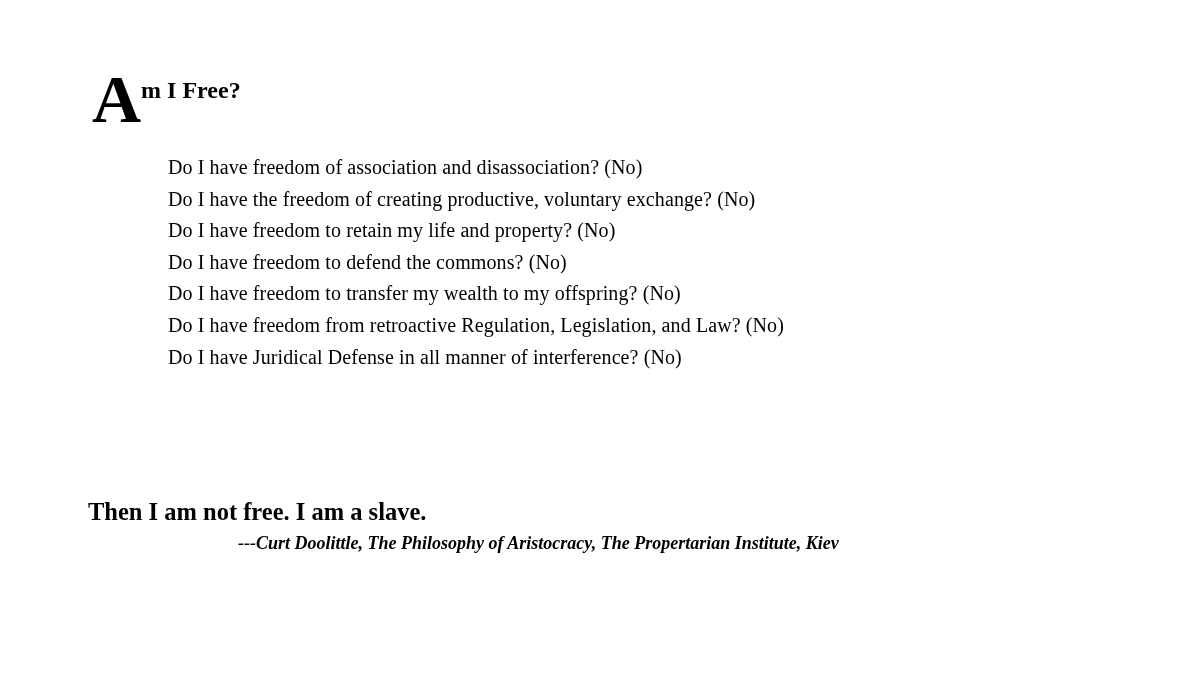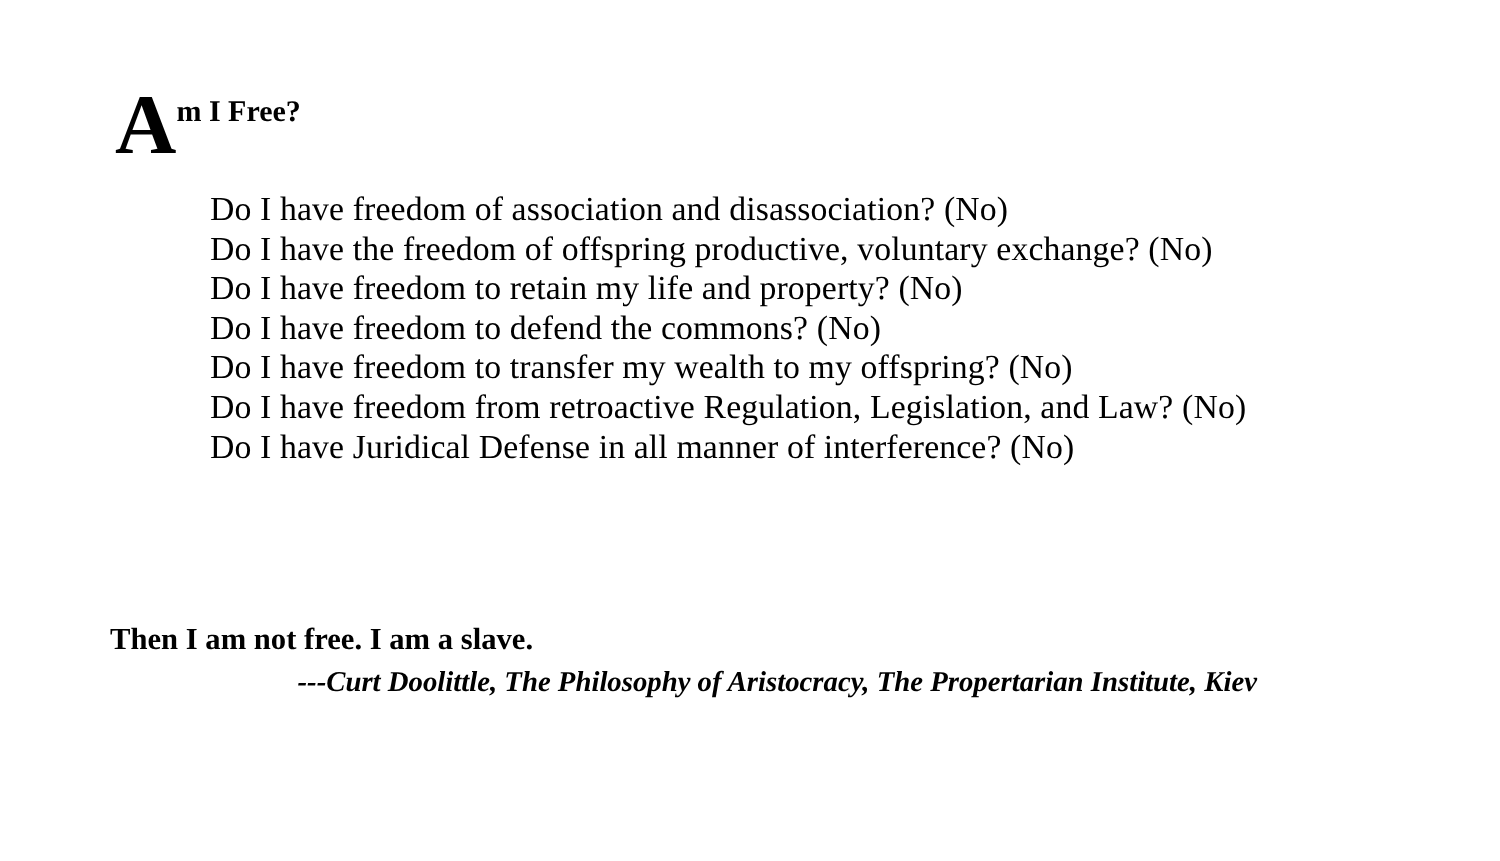--- a/index.html
+++ b/index.html
@@ -48,21 +48,21 @@
 
   
   .questions {
     position: absolute;
     left: 168px;
     top: 152px;
     width: 960px;
   }
   .question-line {
     font-family: "Liberation Serif", "DejaVu Serif", serif;
-    font-size: 27px;
+    font-size: 20px;
     line-height: 31.6px;
     white-space: nowrap;
     letter-spacing: 0.1px;
   }
 
   
   .conclusion {
     position: absolute;
     left: 88px;
     top: 498px;
@@ -71,39 +71,39 @@
     font-weight: bold;
     white-space: nowrap;
   }
 
   
   .attribution {
     position: absolute;
     left: 238px;
     top: 533px;
     font-family: "Liberation Serif", "DejaVu Serif", serif;
-    font-size: 23px;
+    font-size: 18px;
     font-style: italic;
     font-weight: bold;
     white-space: nowrap;
   }
 </style>
 </head>
 <body>
 
 <div class="page">
 
   <div class="title-block">
     <span class="dropcap">A</span>
     <span class="title-rest">m I Free?</span>
   </div>
 
   <div class="questions">
     <div class="question-line">Do I have freedom of association and disassociation?  (No)</div>
-    <div class="question-line">Do I have the freedom of offspring productive, voluntary exchange? (No)</div>
+    <div class="question-line">Do I have the freedom of creating productive, voluntary exchange? (No)</div>
     <div class="question-line">Do I have freedom to retain my life and property? (No)</div>
     <div class="question-line">Do I have freedom to defend the commons? (No)</div>
     <div class="question-line">Do I have freedom to transfer my wealth to my offspring? (No)</div>
     <div class="question-line">Do I have freedom from retroactive Regulation, Legislation, and Law? (No)</div>
     <div class="question-line">Do I have Juridical Defense in all manner of interference? (No)</div>
   </div>
 
   <div class="conclusion">Then I am not free.  I am a slave.</div>
 
   <div class="attribution">---Curt Doolittle, The Philosophy of Aristocracy, The Propertarian Institute, Kiev</div>

